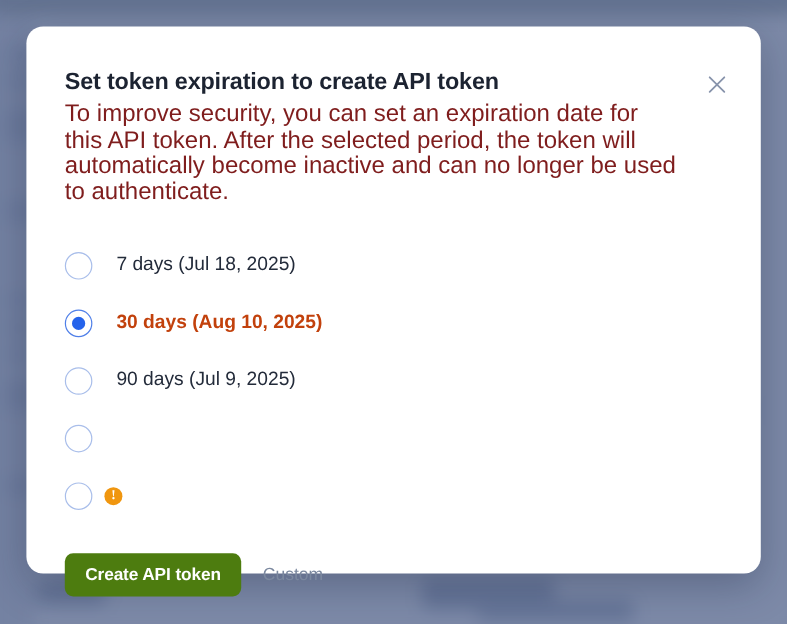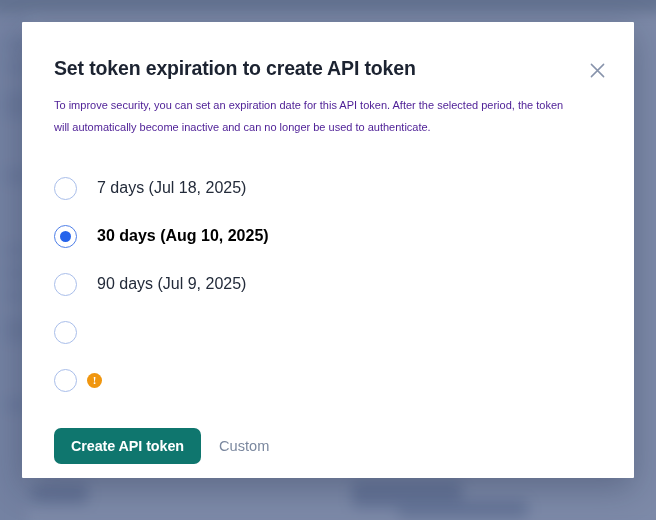--- a/index.html
+++ b/index.html
@@ -68,21 +68,21 @@
   }
 
   
   #modal {
     position: absolute;
     left: 22px;
     top: 22px;
     width: 612px;
     height: 456px;
     background: #ffffff;
-    border-radius: 1px;
+    border-radius: 14px;
     box-shadow: 0 10px 34px rgba(20, 30, 60, 0.30);
     box-sizing: border-box;
     padding: 32px 20px 0 32px;
   }
 
   #modal-title {
     margin: 0;
     font-size: 19.5px;
     font-weight: bold;
     color: #1c2331;
@@ -102,24 +102,24 @@
     justify-content: center;
     background: none;
     border: none;
     padding: 0;
     cursor: pointer;
     color: #8793ab;
   }
   #close-button svg { display: block; }
 
   #modal-desc {
-    margin: 14px 0 0 0;
-    font-size: 11px;
+    margin: 4px 0 0 0;
+    font-size: 20px;
     line-height: 21.5px;
-    color: #4c1d95;
+    color: #7f1d1d;
     max-width: 512px;
   }
 
   
   #options {
     margin-top: 26px;
   }
   .option-row {
     display: flex;
     align-items: center;
@@ -154,21 +154,21 @@
   .option-row.selected .radio .dot { display: block; }
 
   .option-label {
     margin-left: 20px;
     font-size: 16px;
     color: #232b3a;
     line-height: 20px;
   }
   .option-row.selected .option-label {
     font-weight: bold;
-    color: #000000;
+    color: #c2410c;
   }
 
   .warn-icon {
     margin-left: 10px;
     width: 15px;
     height: 15px;
     border-radius: 50%;
     background: #f0960f;
     color: #ffffff;
     font-size: 11px;
@@ -179,21 +179,21 @@
     font-family: "Liberation Serif", serif;
   }
 
   
   #actions {
     display: flex;
     align-items: center;
     margin-top: 24px;
   }
   #create-button {
-    background: #0f766e;
+    background: #4d7c0f;
     color: #ffffff;
     border: none;
     border-radius: 7px;
     font-family: "Liberation Sans", sans-serif;
     font-size: 14.4px;
     font-weight: bold;
     padding: 0 17px;
     height: 36px;
     cursor: pointer;
     letter-spacing: -0.1px;

